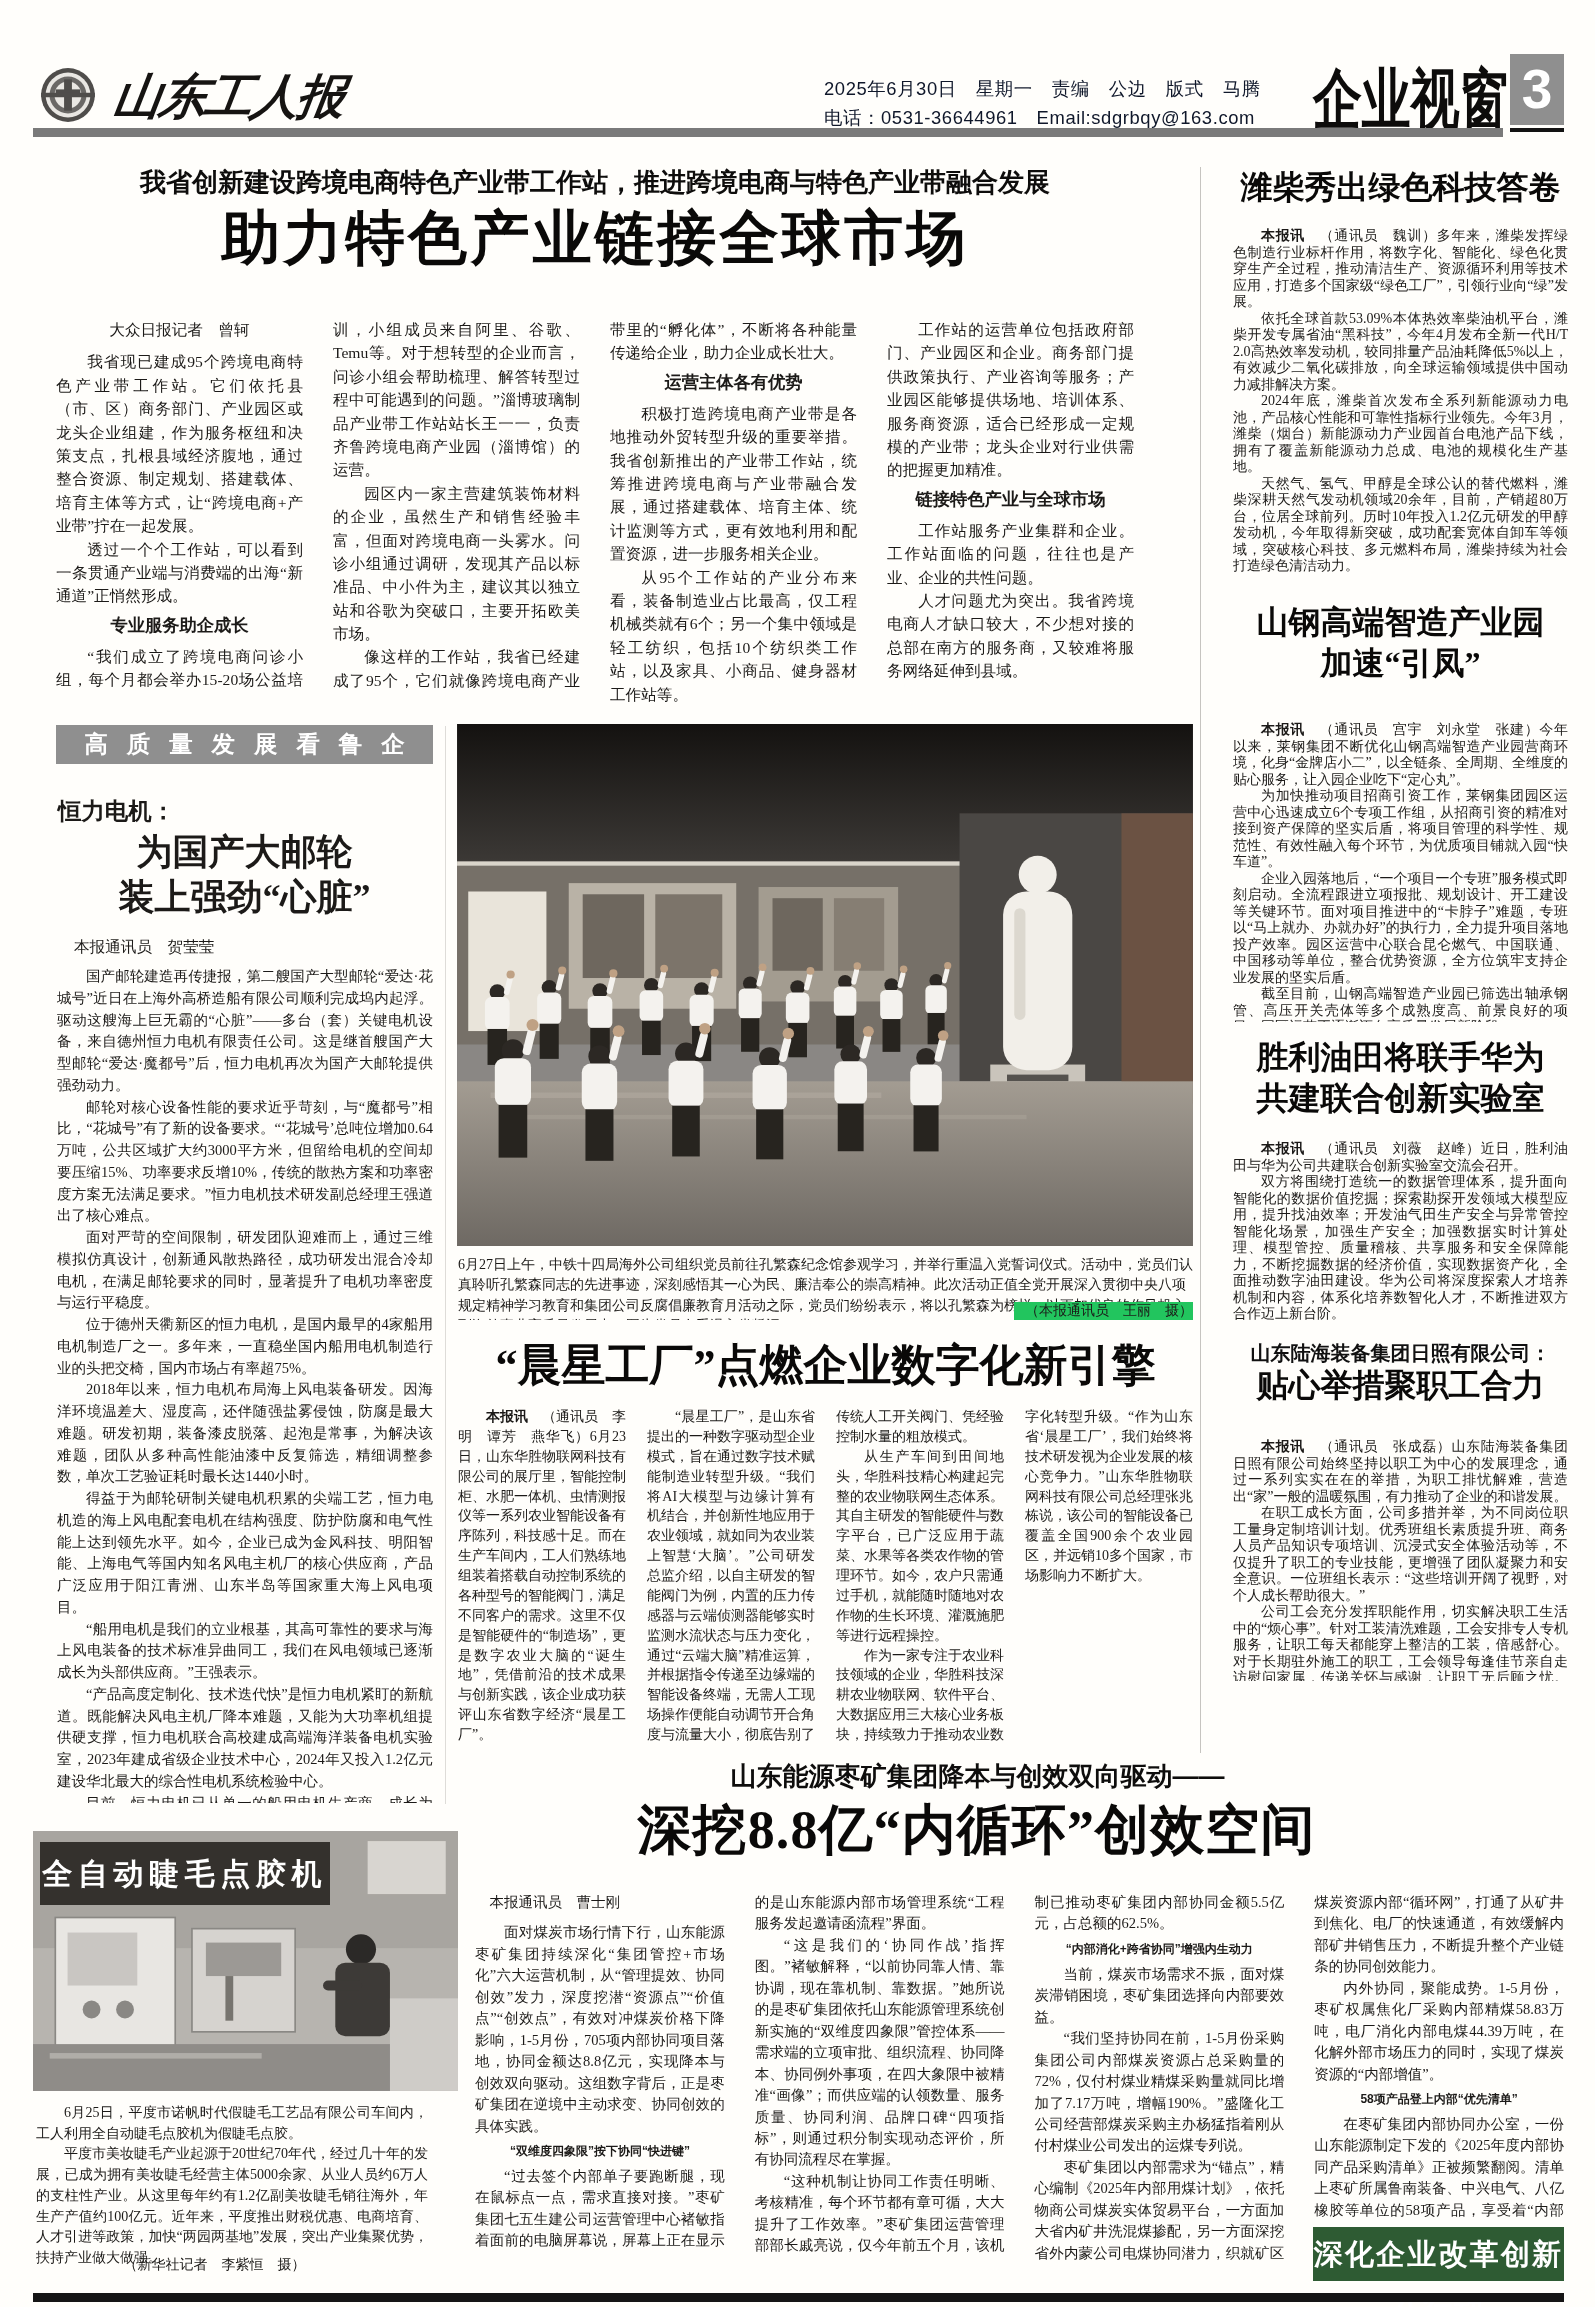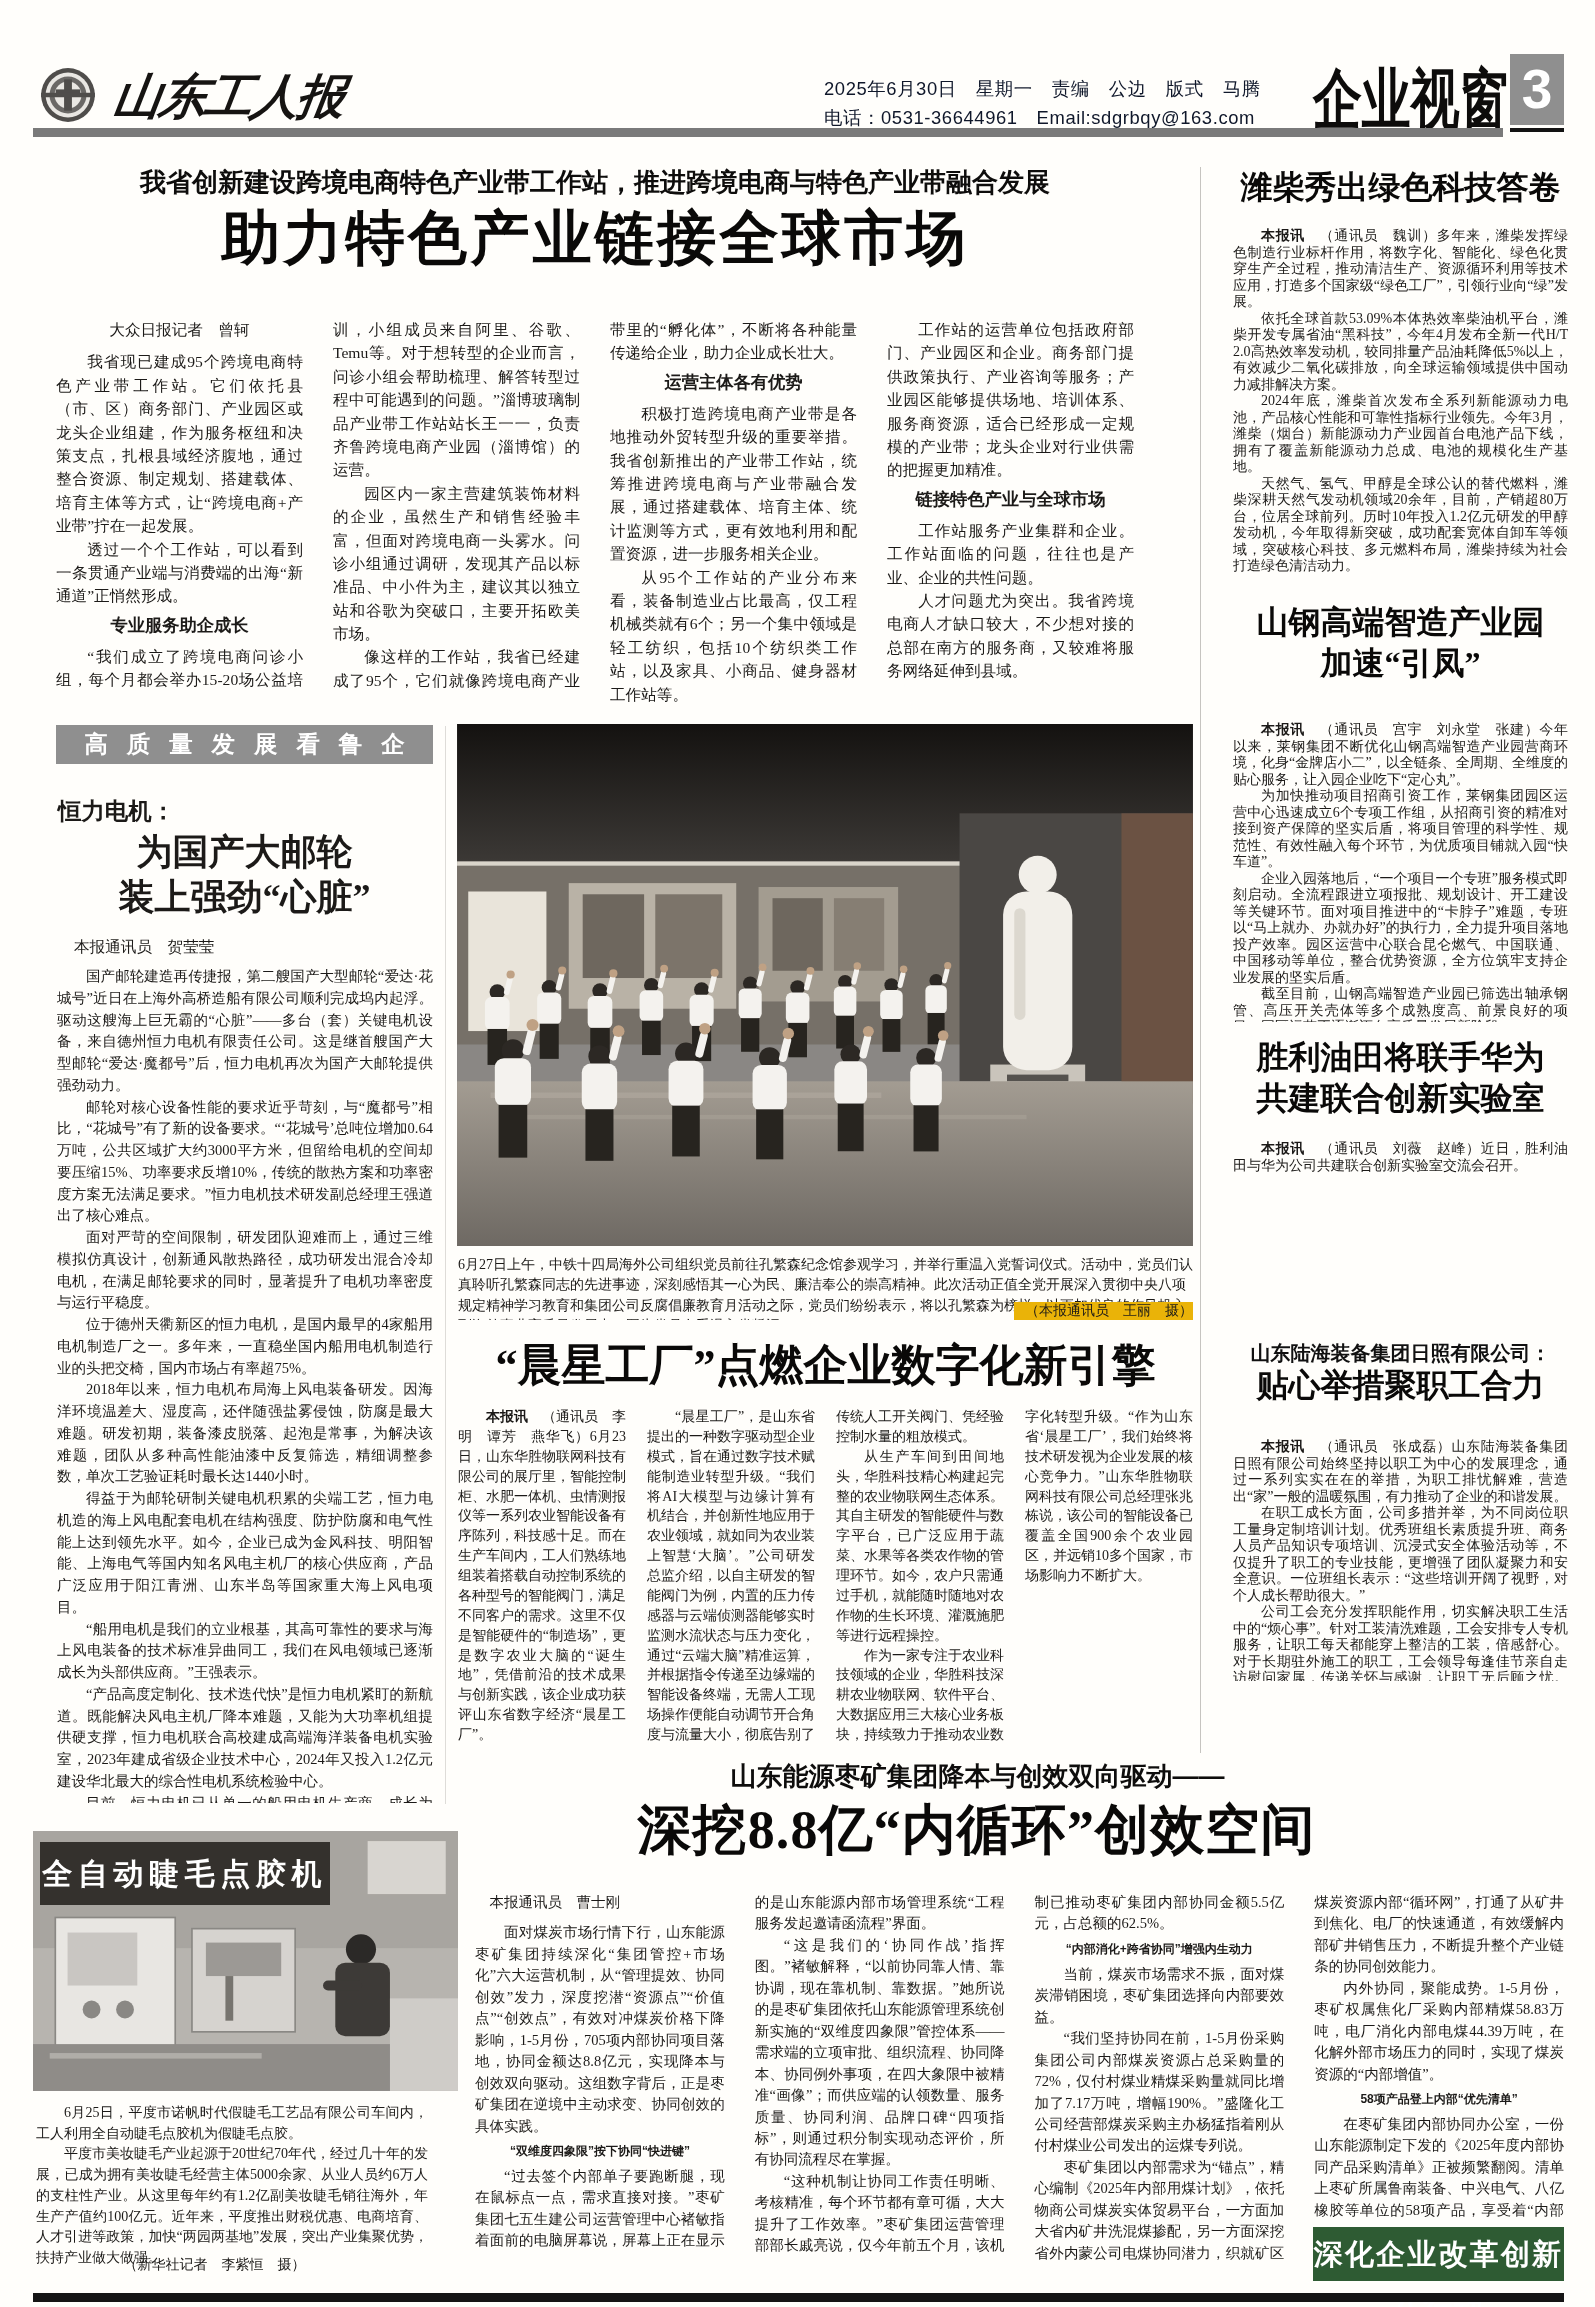--- a/index.html
+++ b/index.html
@@ -111,20 +111,21 @@
       <p>企业入园落地后，“一个项目一个专班”服务模式即刻启动。全流程跟进立项报批、规划设计、开工建设等关键环节。面对项目推进中的“卡脖子”难题，专班以“马上就办、办就办好”的执行力，全力提升项目落地投产效率。园区运营中心联合昆仑燃气、中国联通、中国移动等单位，整合优势资源，全方位筑牢支持企业发展的坚实后盾。</p>
       <p>截至目前，山钢高端智造产业园已筛选出轴承钢管、高压开关壳体等多个成熟度高、前景良好的项目，园区运营正逐渐迈向高质量发展新阶段。</p>
     </div>
 
   <div class="abs title-md ctr" style="left:1233px;top:1040px;width:335px;font-family:Liberation Mono, monospace;">
     <span style="display:block;">胜利油田将联手华为</span>
     <span style="display:block;">共建联合创新实验室</span>
   </div>
   <div class="abs news-body jus rail-body" style="left:1233px;top:1140px;width:335px;height:184px;">
       <p><b>本报讯</b>　（通讯员　刘薇　赵峰）近日，胜利油田与华为公司共建联合创新实验室交流会召开。</p>
+      <p>双方将围绕打造统一的数据管理体系，提升面向智能化的数据价值挖掘；探索勘探开发领域大模型应用，提升找油效率；开发油气田生产安全与异常管控智能化场景，加强生产安全；加强数据实时计算处理、模型管控、质量稽核、共享服务和安全保障能力，不断挖掘数据的经济价值，实现数据资产化，全面推动数字油田建设。华为公司将深度探索人才培养机制和内容，体系化培养数智化人才，不断推进双方合作迈上新台阶。</p>
     </div>
 
   <div class="abs kicker-sm ctr sans" style="left:1233px;top:1340px;width:335px;">山东陆海装备集团日照有限公司：</div>
   <div class="abs title-md ctr" style="left:1233px;top:1365px;width:335px;">贴心举措聚职工合力</div>
   <div class="abs news-body jus rail-body" style="left:1233px;top:1438px;width:335px;height:243px;">
       <p><b>本报讯</b>　（通讯员　张成磊）山东陆海装备集团日照有限公司始终坚持以职工为中心的发展理念，通过一系列实实在在的举措，为职工排忧解难，营造出“家”一般的温暖氛围，有力推动了企业的和谐发展。</p>
       <p>在职工成长方面，公司多措并举，为不同岗位职工量身定制培训计划。优秀班组长素质提升班、商务人员产品知识专项培训、沉浸式安全体验活动等，不仅提升了职工的专业技能，更增强了团队凝聚力和安全意识。一位班组长表示：“这些培训开阔了视野，对个人成长帮助很大。”</p>
       <p>公司工会充分发挥职能作用，切实解决职工生活中的“烦心事”。针对工装清洗难题，工会安排专人专机服务，让职工每天都能穿上整洁的工装，倍感舒心。对于长期驻外施工的职工，工会领导每逢佳节亲自走访慰问家属，传递关怀与感谢，让职工无后顾之忧。大家纷纷表示：“实实在在最动人，公司的关怀让我们更有干劲。”</p>
     </div>
 
@@ -202,21 +203,21 @@
       <use href="#prs" transform="translate(100,585) scale(1.35)"></use>
       <use href="#prs" transform="translate(255,595) scale(1.32)"></use>
       <use href="#prs" transform="translate(410,590) scale(1.3)"></use>
       <use href="#prs" transform="translate(560,598) scale(1.28)"></use>
       <use href="#prs" transform="translate(705,592) scale(1.22)"></use>
       <use href="#prs" transform="translate(840,598) scale(1.18)"></use>
     </svg>
   </div>
   <div class="abs" style="left:458px;top:1255px;width:735px;height:65px;overflow:hidden;">
     <span class="caption jus" style="display:inline;">6月27日上午，中铁十四局海外公司组织党员前往孔繁森纪念馆参观学习，并举行重温入党誓词仪式。活动中，党员们认真聆听孔繁森同志的先进事迹，深刻感悟其一心为民、廉洁奉公的崇高精神。此次活动正值全党开展深入贯彻中央八项规定精神学习教育和集团公司反腐倡廉教育月活动之际，党员们纷纷表示，将以孔繁森为榜样，以更加优良的作风投入到海外事业高质量发展中。图为党员在重温入党誓词。</span>
-    <span class="abs" style="right:0;bottom:0;background:#eab308;padding-left:11px;font-size:14px;">（本报通讯员　王丽　摄）</span>
+    <span class="abs" style="right:0;bottom:0;background:#22c55e;padding-left:11px;font-size:14px;">（本报通讯员　王丽　摄）</span>
   </div>
 
   <div class="abs title-cx ctr" style="left:458px;top:1336px;width:735px;">“晨星工厂”点燃企业数字化新引擎</div>
   <div id="cx-body" class="abs news-body jus" style="left:458px;top:1407px;width:735px;height:343px;">
       <p><b>本报讯</b>　（通讯员　李明　谭芳　燕华飞）6月23日，山东华胜物联网科技有限公司的展厅里，智能控制柜、水肥一体机、虫情测报仪等一系列农业智能设备有序陈列，科技感十足。而在生产车间内，工人们熟练地组装着搭载自动控制系统的各种型号的智能阀门，满足不同客户的需求。这里不仅是智能硬件的“制造场”，更是数字农业大脑的“诞生地”，凭借前沿的技术成果与创新实践，该企业成功获评山东省数字经济“晨星工厂”。</p>
       <p>“晨星工厂”，是山东省提出的一种数字驱动型企业模式，旨在通过数字技术赋能制造业转型升级。“我们将AI大模型与边缘计算有机结合，并创新性地应用于农业领域，就如同为农业装上智慧‘大脑’。”公司研发总监介绍，以自主研发的智能阀门为例，内置的压力传感器与云端侦测器能够实时监测水流状态与压力变化，通过“云端大脑”精准运算，并根据指令传递至边缘端的智能设备终端，无需人工现场操作便能自动调节开合角度与流量大小，彻底告别了传统人工开关阀门、凭经验控制水量的粗放模式。</p>
       <p>从生产车间到田间地头，华胜科技精心构建起完整的农业物联网生态体系。其自主研发的智能硬件与数字平台，已广泛应用于蔬菜、水果等各类农作物的管理环节。如今，农户只需通过手机，就能随时随地对农作物的生长环境、灌溉施肥等进行远程操控。</p>
       <p>作为一家专注于农业科技领域的企业，华胜科技深耕农业物联网、软件平台、大数据应用三大核心业务板块，持续致力于推动农业数字化转型升级。“作为山东省‘晨星工厂’，我们始终将技术研发视为企业发展的核心竞争力。”山东华胜物联网科技有限公司总经理张兆栋说，该公司的智能设备已覆盖全国900余个农业园区，并远销10多个国家，市场影响力不断扩大。</p>
     </div>
 

